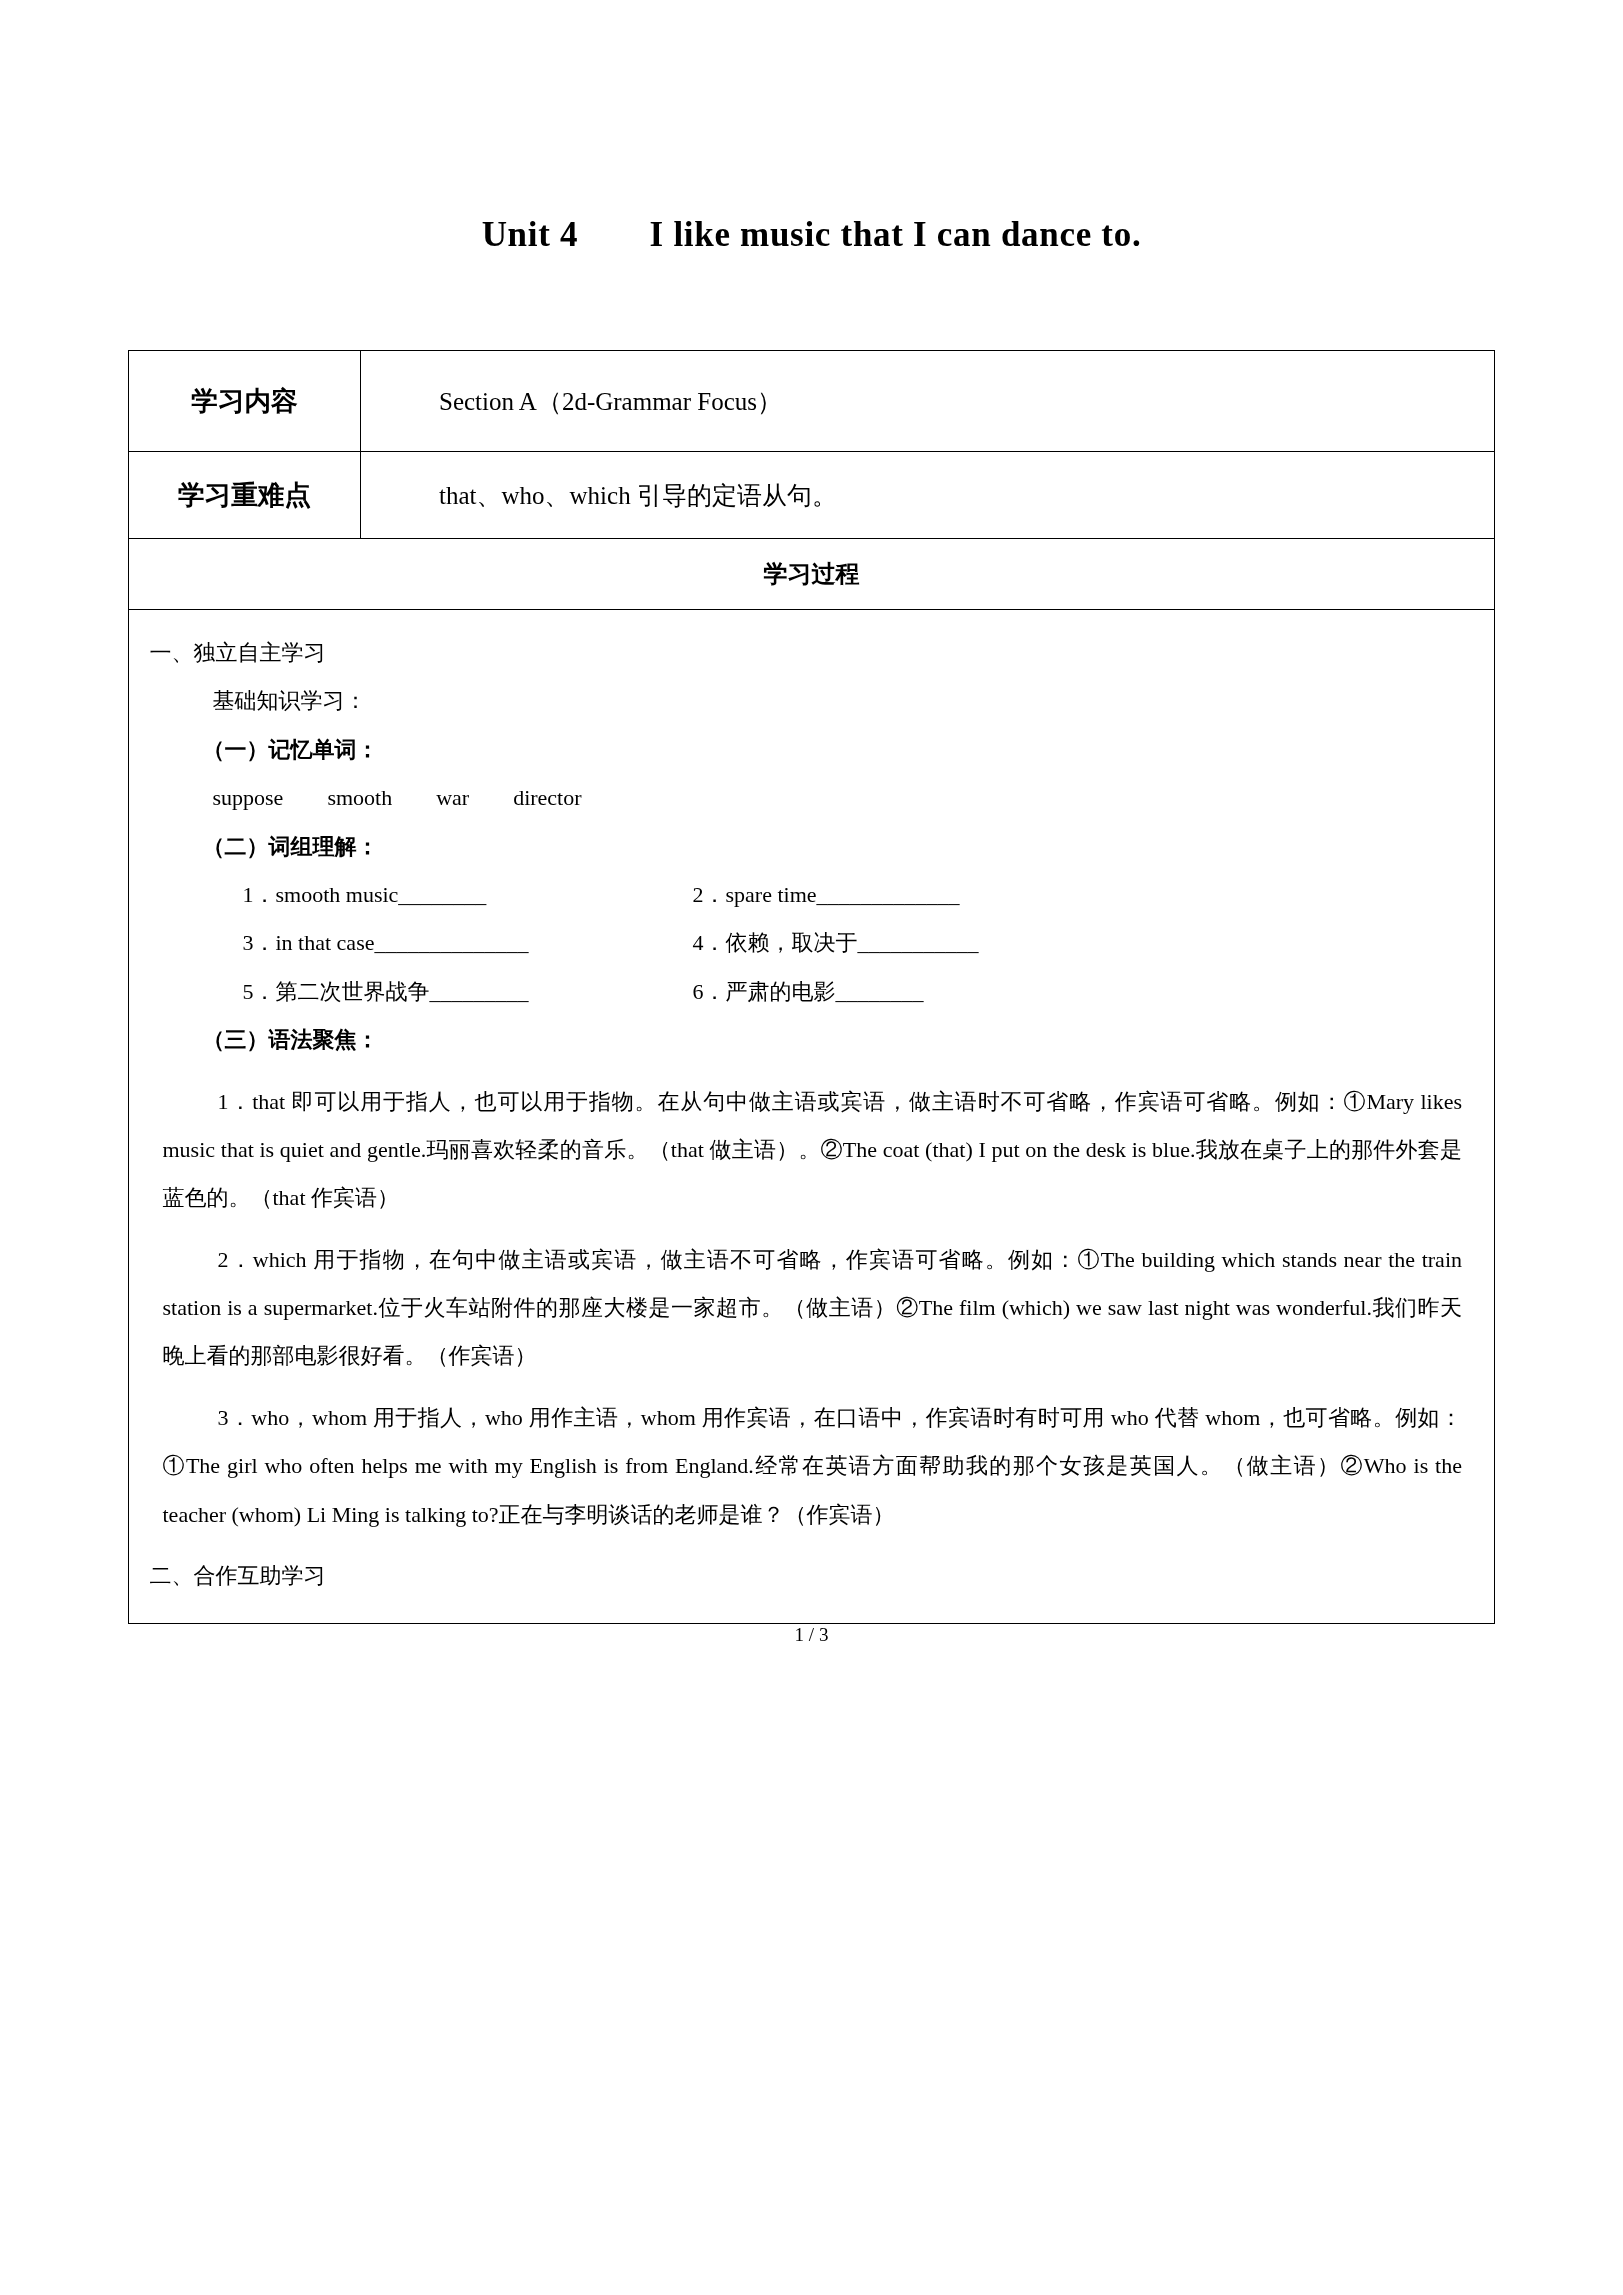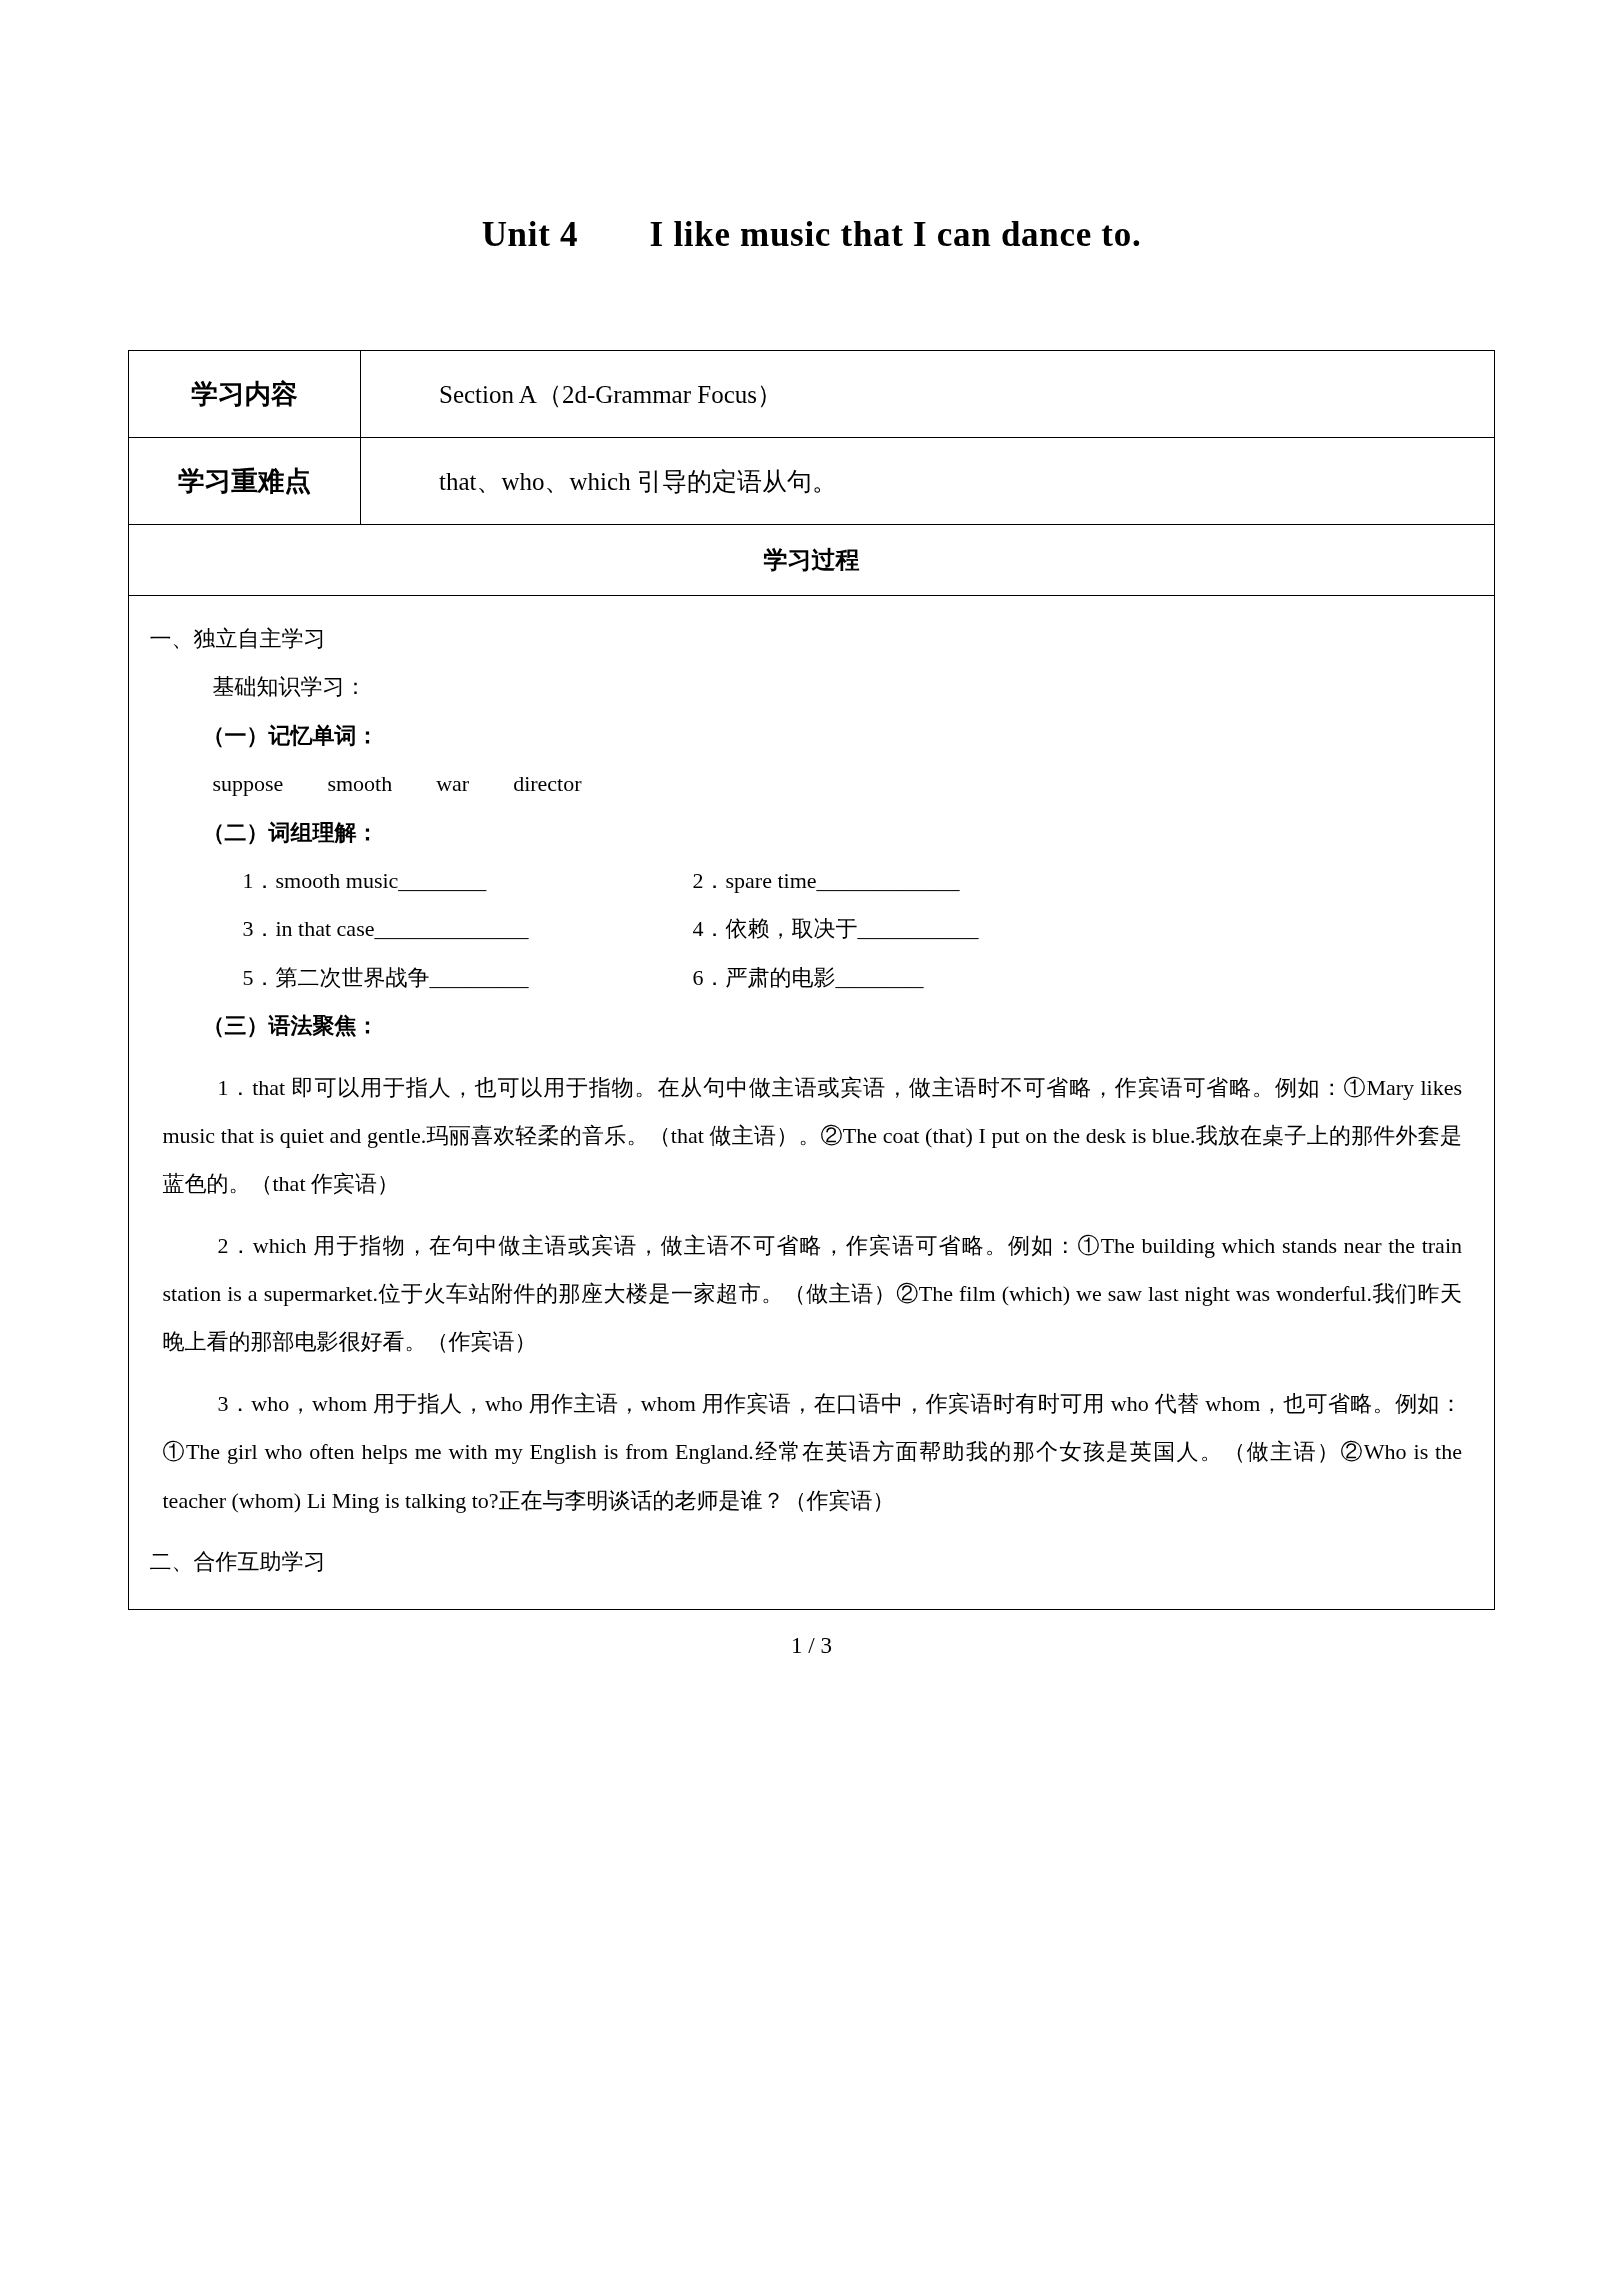--- a/index.html
+++ b/index.html
@@ -42,21 +42,21 @@
   .label-cell {
     text-align: center;
     font-weight: bold;
     font-size: 26.6px;
   }
   .value-cell {
     font-size: 25px;
     padding-left: 78px;
     padding-right: 20.5px;
   }
-  .row-1 { height: 87px; margin-top: 46px; }
+  .row-1 { height: 101px; margin-top: 46px; }
   .row-2 { height: 124px; }
   .row-3 { height: 87px; }
   .row-2 .value-cell div { line-height: 49px; }
   .process-header {
     height: 71px;
     text-align: center;
     font-weight: bold;
     font-size: 24px;
   }
   .content-cell {
@@ -78,22 +78,21 @@
     flex: 0 0 450px;
   }
   .phrase-right { flex: 1; }
   .para {
     margin: 13px;
     text-indent: 2.5em;
     text-align: justify;
   }
   .footer {
     text-align: center;
-    font-size: 23px;
-    margin-top: 23px;
+    font-size: 19px;
   }
 </style>
 </head>
 <body>
 
 <div class="page">
 
   <h1 class="title">Unit 4　　I like music that I can dance to.</h1>
 
   <table class="main-table">

